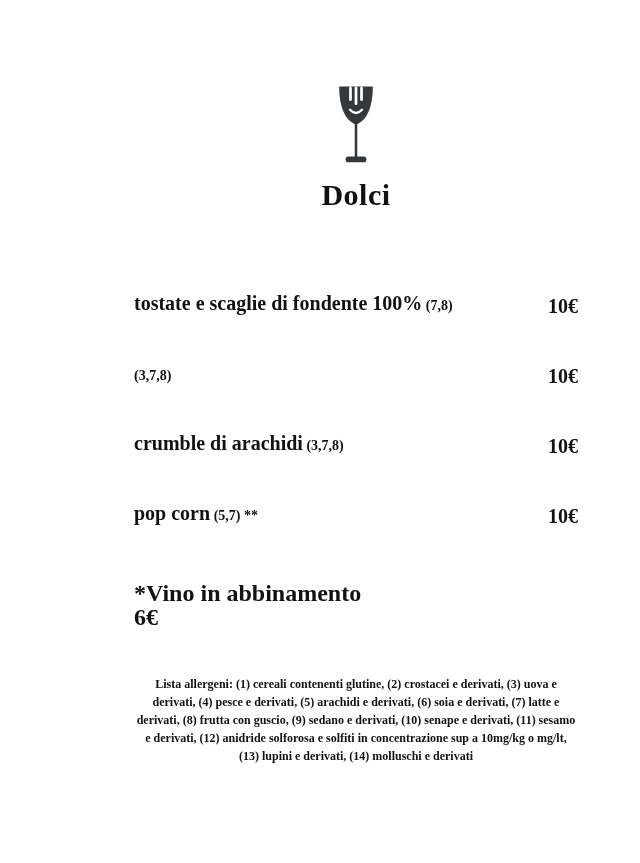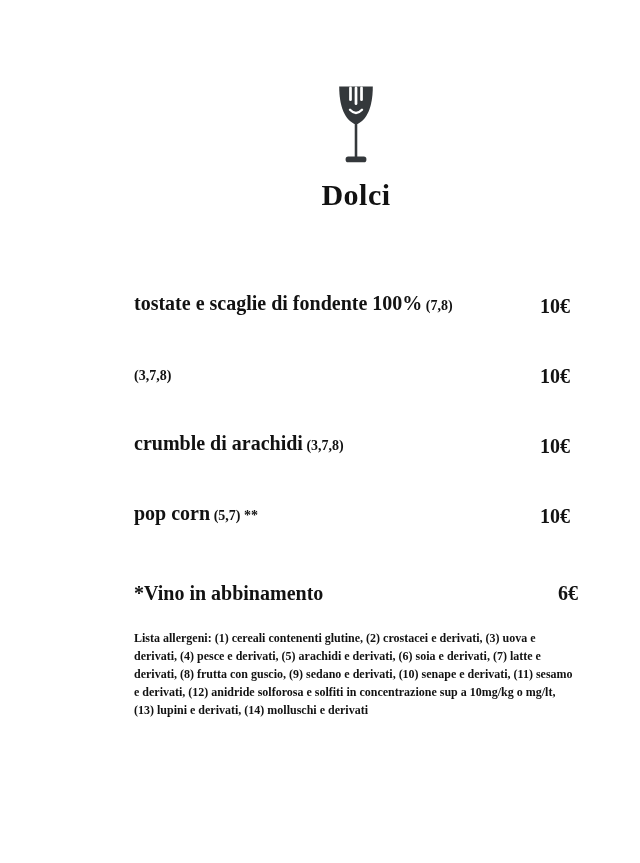--- a/index.html
+++ b/index.html
@@ -48,40 +48,41 @@
   }
   .item-name {
     margin: 0;
     white-space: nowrap;
   }
   .small {
     font-size: 14px;
   }
   .price {
     position: absolute;
-    right: 8px;
+    right: 0;
     bottom: 0;
     font-size: 20px;
     line-height: 26px;
   }
   .pairings {
     margin-top: 52px;
   }
   .pairing-row {
     display: flex;
-    justify-content: space-between;
-    font-size: 20px;
+    justify-content: center;
+    font-size: 24px;
     line-height: 24px;
     margin-bottom: 16px;
+    flex-direction: column;
   }
   .allergen-list {
-    margin-top: 24px;
+    margin-top: 46px;
     font-size: 12px;
     line-height: 18px;
-    text-align: left;
+    text-align: center;
   }
 </style>
 </head>
 <body>
 
 <div class="page">
   <div class="content">
 
     <div class="header">
       <svg class="glass-icon" width="48" height="80" viewBox="0 0 60 100" xmlns="http://www.w3.org/2000/svg">

